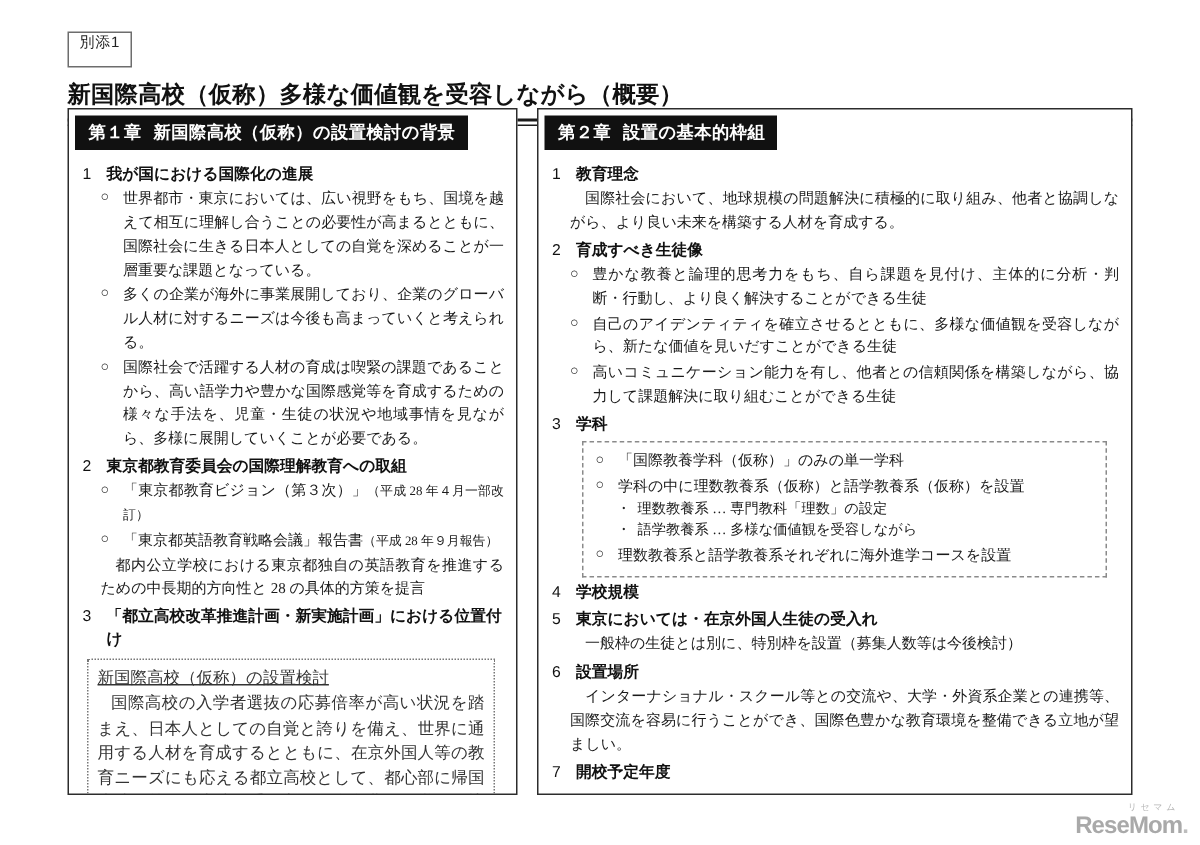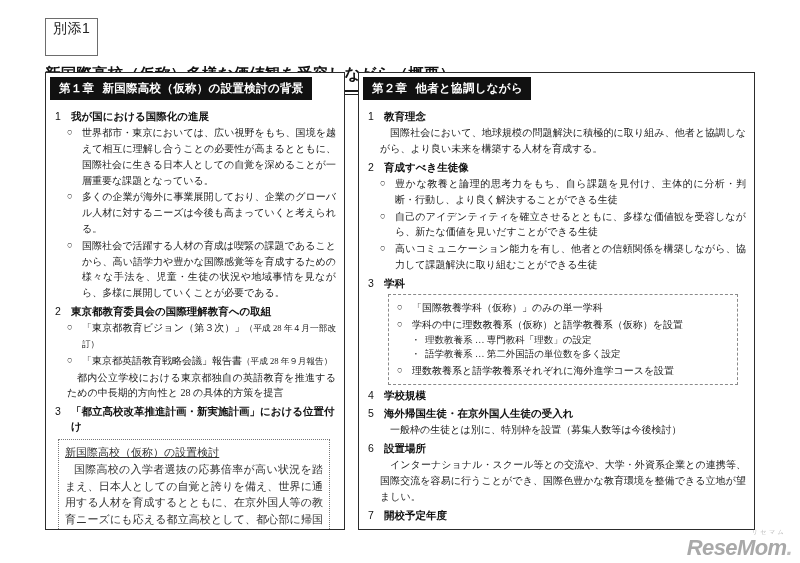--- a/index.html
+++ b/index.html
@@ -26,22 +26,22 @@
   
   .header {
     position: absolute;
     left: 45px;
     top: 18px;
     width: 710px;
   }
   .attach-tag {
     display: inline-block;
     border: 1px solid #6d6d6d;
-    padding: 2px 7px 20px 7px;
-    font-size: 14px;
+    padding: 2px 7px 10px 7px;
+    font-size: 10px;
     line-height: 1;
     letter-spacing: 0.5px;
     color: #222;
     background: #fff;
     font-family: "Liberation Sans", "DejaVu Sans", sans-serif;
   }
   .doc-title {
     margin-top: 8px;
     font-size: 15.5px;
     font-weight: bold;
@@ -194,27 +194,26 @@
     user-select: none;
   }
   .wm-kana {
     font-size: 6px;
     letter-spacing: 2.4px;
     color: #b8b8b8;
     margin-right: 6px;
     font-family: "Liberation Sans", "DejaVu Sans", sans-serif;
   }
   .wm-main {
-    font-size: 22px;
+    font-size: 16px;
     font-weight: bold;
     color: #a9a9a9;
     letter-spacing: -0.6px;
     font-family: "Liberation Sans", "DejaVu Sans", sans-serif;
     line-height: 1;
-    font-style: italic;
   }
   .wm-main .dot { color: #bdbdbd; }
 </style>
 </head>
 <body>
 
 <div class="page">
 
   <div class="header">
     <div class="attach-tag">別添1</div>
@@ -269,21 +268,21 @@
         <div class="db-title">新国際高校（仮称）の設置検討</div>
         <div class="db-para">国際高校の入学者選抜の応募倍率が高い状況を踏まえ、日本人としての自覚と誇りを備え、世界に通用する人材を育成するとともに、在京外国人等の教育ニーズにも応える都立高校として、都心部に帰国生徒や外国人生徒を受け入れ国際色豊かな学習環境を整備した新国際高校（仮称）の設置を検討します。</div>
       </div>
 
     </div>
   </div>
 
   <div class="col col-right">
 
     <div class="chapter-bar">
-      <span class="ch-num">第２章</span><span>他者と協調しながら</span>
+      <span class="ch-num">第２章</span><span>設置の基本的枠組</span>
     </div>
 
     <div class="col-body">
 
       <div class="sec">
         <span class="num">1</span>
         <span class="sec-text">教育理念</span>
       </div>
       <div class="para">国際社会において、地球規模の問題解決に積極的に取り組み、他者と協調しながら、より良い未来を構築する人材を育成する。</div>
 
@@ -316,36 +315,36 @@
         <div class="bullet">
           <span class="mark">○</span>
           <span class="btext">学科の中に理数教養系（仮称）と語学教養系（仮称）を設置</span>
         </div>
         <div class="subdash">
           <span class="mark">・</span>
           <span>理数教養系 … 専門教科「理数」の設定</span>
         </div>
         <div class="subdash">
           <span class="mark">・</span>
-          <span>語学教養系 … 第二外国語の単位数を多く設定</span>
+          <span>語学教養系 … 多様な価値観を受容しながら</span>
         </div>
         <div class="bullet">
           <span class="mark">○</span>
           <span class="btext">理数教養系と語学教養系それぞれに海外進学コースを設置</span>
         </div>
       </div>
 
       <div class="sec">
         <span class="num">4</span>
         <span class="sec-text">学校規模</span>
       </div>
 
       <div class="sec">
         <span class="num">5</span>
-        <span class="sec-text">海外帰国生徒・在京外国人生徒の受入れ</span>
+        <span class="sec-text">東京においては・在京外国人生徒の受入れ</span>
       </div>
       <div class="para">一般枠の生徒とは別に、特別枠を設置（募集人数等は今後検討）</div>
 
       <div class="sec">
         <span class="num">6</span>
         <span class="sec-text">設置場所</span>
       </div>
       <div class="para">インターナショナル・スクール等との交流や、大学・外資系企業との連携等、国際交流を容易に行うことができ、国際色豊かな教育環境を整備できる立地が望ましい。</div>
 
       <div class="sec">

